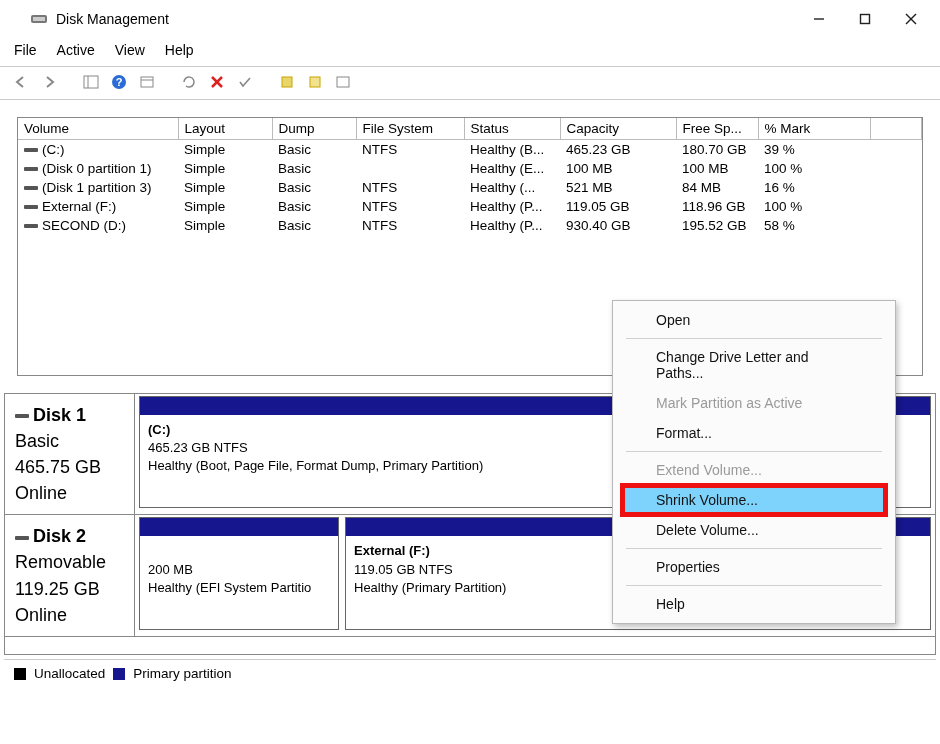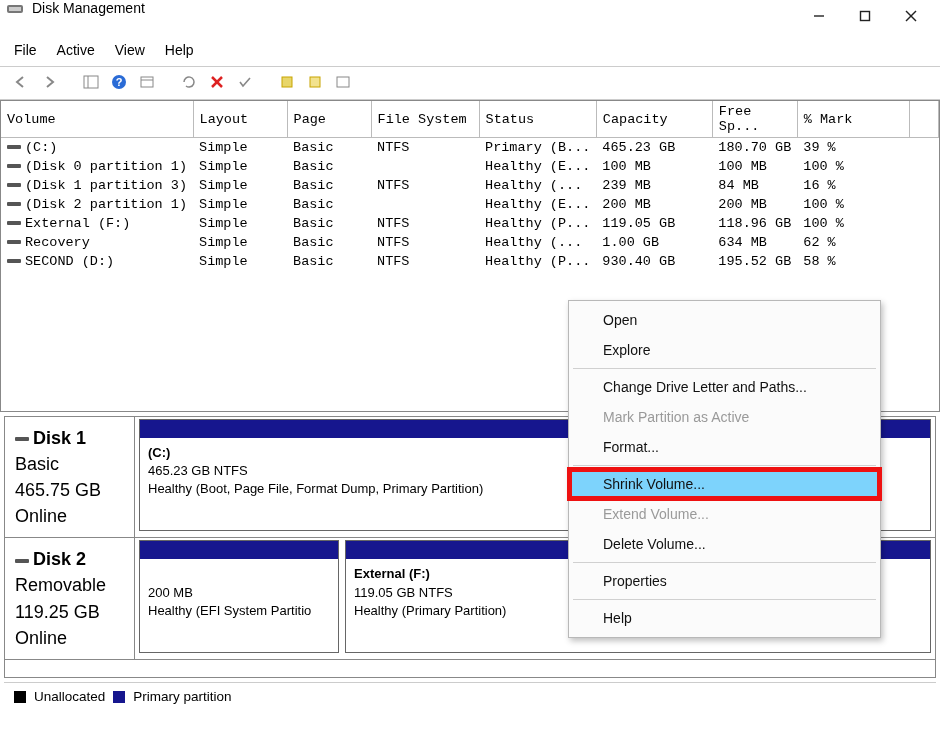--- a/index.html
+++ b/index.html
@@ -8,23 +8,24 @@
     font-family: "Segoe UI", Tahoma, sans-serif;
     font-size: 13px;
     background: #fff;
     width: 940px;
     height: 744px;
     overflow: hidden;
     position: relative;
   }
   .titlebar {
     display: flex;
-    align-items: flex-start;
+    align-items: center;
     height: 38px;
     padding: 0 6px;
+    margin-left: 24px;
   }
   .titlebar .app-icon {
     width: 18px; height: 18px; margin-right: 8px;
     display: inline-flex; align-items: center; justify-content: center;
   }
   .titlebar .title { font-size: 14px; }
   .titlebar .spacer { flex: 1; }
   .winbtn {
     width: 46px; height: 32px;
     display: inline-flex; align-items: center; justify-content: center;
@@ -45,22 +46,21 @@
     border-top: 1px solid #ccc;
     border-bottom: 1px solid #ccc;
   }
   .tb-btn {
     width: 22px; height: 22px;
     display: inline-flex; align-items: center; justify-content: center;
   }
   .tb-sep { width: 8px; }
   .table-wrap {
     border: 1px solid #888;
-    margin: 0;
-    font-family: Liberation Mono, monospace;
+    margin: 17px;
   }
   table.vol {
     width: 100%;
     border-collapse: collapse;
     font-size: 13.5px;
   }
   table.vol th {
     text-align: left;
     font-weight: normal;
     padding: 3px 6px;
@@ -120,28 +120,28 @@
     align-items: center;
     gap: 8px;
     padding: 6px 10px;
     border-top: 1px solid #ccc;
     font-size: 13.5px;
     margin: 0 4px;
   }
   .lg-swatch { width: 12px; height: 12px; display: inline-block; }
   .context-menu {
     position: absolute;
-    left: 568px;
+    left: 612px;
     top: 300px;
-    width: 313px;
+    width: 284px;
     background: #fbfbfb;
     border: 1px solid #b8b8b8;
     box-shadow: 2px 3px 6px rgba(0,0,0,0.25);
     z-index: 50;
-    padding: 4px 0;
+    padding: 4px 9px;
   }
   .cm-item {
     padding: 7px 34px;
     font-size: 14px;
     color: #111;
     cursor: default;
   }
   .cm-item.disabled { color: #9a9a9a; }
   .cm-item.highlight {
     background: #7dd3fc;
@@ -276,36 +276,36 @@
         <col style="width:96px">
         <col style="width:116px">
       <col style="width:82px">
         <col style="width:112px">
         <col>
     </colgroup>
     <thead>
       <tr>
         <th>Volume</th>
         <th>Layout</th>
-        <th>Page</th>
+        <th>Dump</th>
         <th>File System</th>
         <th>Status</th>
         <th>Capacity</th>
         <th>Free Sp...</th>
         <th>% Mark</th>
         <th></th>
       </tr>
     </thead>
     <tbody id="vol-body">
         <tr>
           <td><span class="disk-icon"></span>(C:)</td>
           <td>Simple</td>
           <td>Basic</td>
           <td>NTFS</td>
-          <td>Primary (B...</td>
+          <td>Healthy (B...</td>
           <td>465.23 GB</td>
           <td>180.70 GB</td>
           <td>39 %</td>
           <td></td>
         </tr>
         <tr>
           <td><span class="disk-icon"></span>(Disk 0 partition 1)</td>
           <td>Simple</td>
           <td>Basic</td>
           <td></td>
@@ -314,56 +314,34 @@
           <td>100 MB</td>
           <td>100 %</td>
           <td></td>
         </tr>
         <tr>
           <td><span class="disk-icon"></span>(Disk 1 partition 3)</td>
           <td>Simple</td>
           <td>Basic</td>
           <td>NTFS</td>
           <td>Healthy (...</td>
-          <td>239 MB</td>
+          <td>521 MB</td>
           <td>84 MB</td>
           <td>16 %</td>
-          <td></td>
-        </tr>
-        <tr>
-          <td><span class="disk-icon"></span>(Disk 2 partition 1)</td>
-          <td>Simple</td>
-          <td>Basic</td>
-          <td></td>
-          <td>Healthy (E...</td>
-          <td>200 MB</td>
-          <td>200 MB</td>
-          <td>100 %</td>
           <td></td>
         </tr>
         <tr>
           <td><span class="disk-icon"></span>External  (F:)</td>
           <td>Simple</td>
           <td>Basic</td>
           <td>NTFS</td>
           <td>Healthy (P...</td>
           <td>119.05 GB</td>
           <td>118.96 GB</td>
           <td>100 %</td>
-          <td></td>
-        </tr>
-        <tr>
-          <td><span class="disk-icon"></span>Recovery</td>
-          <td>Simple</td>
-          <td>Basic</td>
-          <td>NTFS</td>
-          <td>Healthy (...</td>
-          <td>1.00 GB</td>
-          <td>634 MB</td>
-          <td>62 %</td>
           <td></td>
         </tr>
         <tr>
           <td><span class="disk-icon"></span>SECOND (D:)</td>
           <td>Simple</td>
           <td>Basic</td>
           <td>NTFS</td>
           <td>Healthy (P...</td>
           <td>930.40 GB</td>
           <td>195.52 GB</td>
@@ -425,26 +403,25 @@
 
 <div class="legend">
   <span class="lg-swatch" style="background:#000"></span>
   <span>Unallocated</span>
   <span class="lg-swatch" style="background:#16168e"></span>
   <span>Primary partition</span>
 </div>
 
 <div class="context-menu">
   <div class="cm-item">Open</div>
-  <div class="cm-item">Explore</div>
   <div class="cm-sep"></div>
   <div class="cm-item">Change Drive Letter and Paths...</div>
   <div class="cm-item disabled">Mark Partition as Active</div>
   <div class="cm-item">Format...</div>
   <div class="cm-sep"></div>
+  <div class="cm-item disabled">Extend Volume...</div>
   <div class="cm-item highlight red-box">Shrink Volume...</div>
-  <div class="cm-item disabled">Extend Volume...</div>
   <div class="cm-item">Delete Volume...</div>
   <div class="cm-sep"></div>
   <div class="cm-item">Properties</div>
   <div class="cm-sep"></div>
   <div class="cm-item">Help</div>
 </div>
 
 </body></html>

